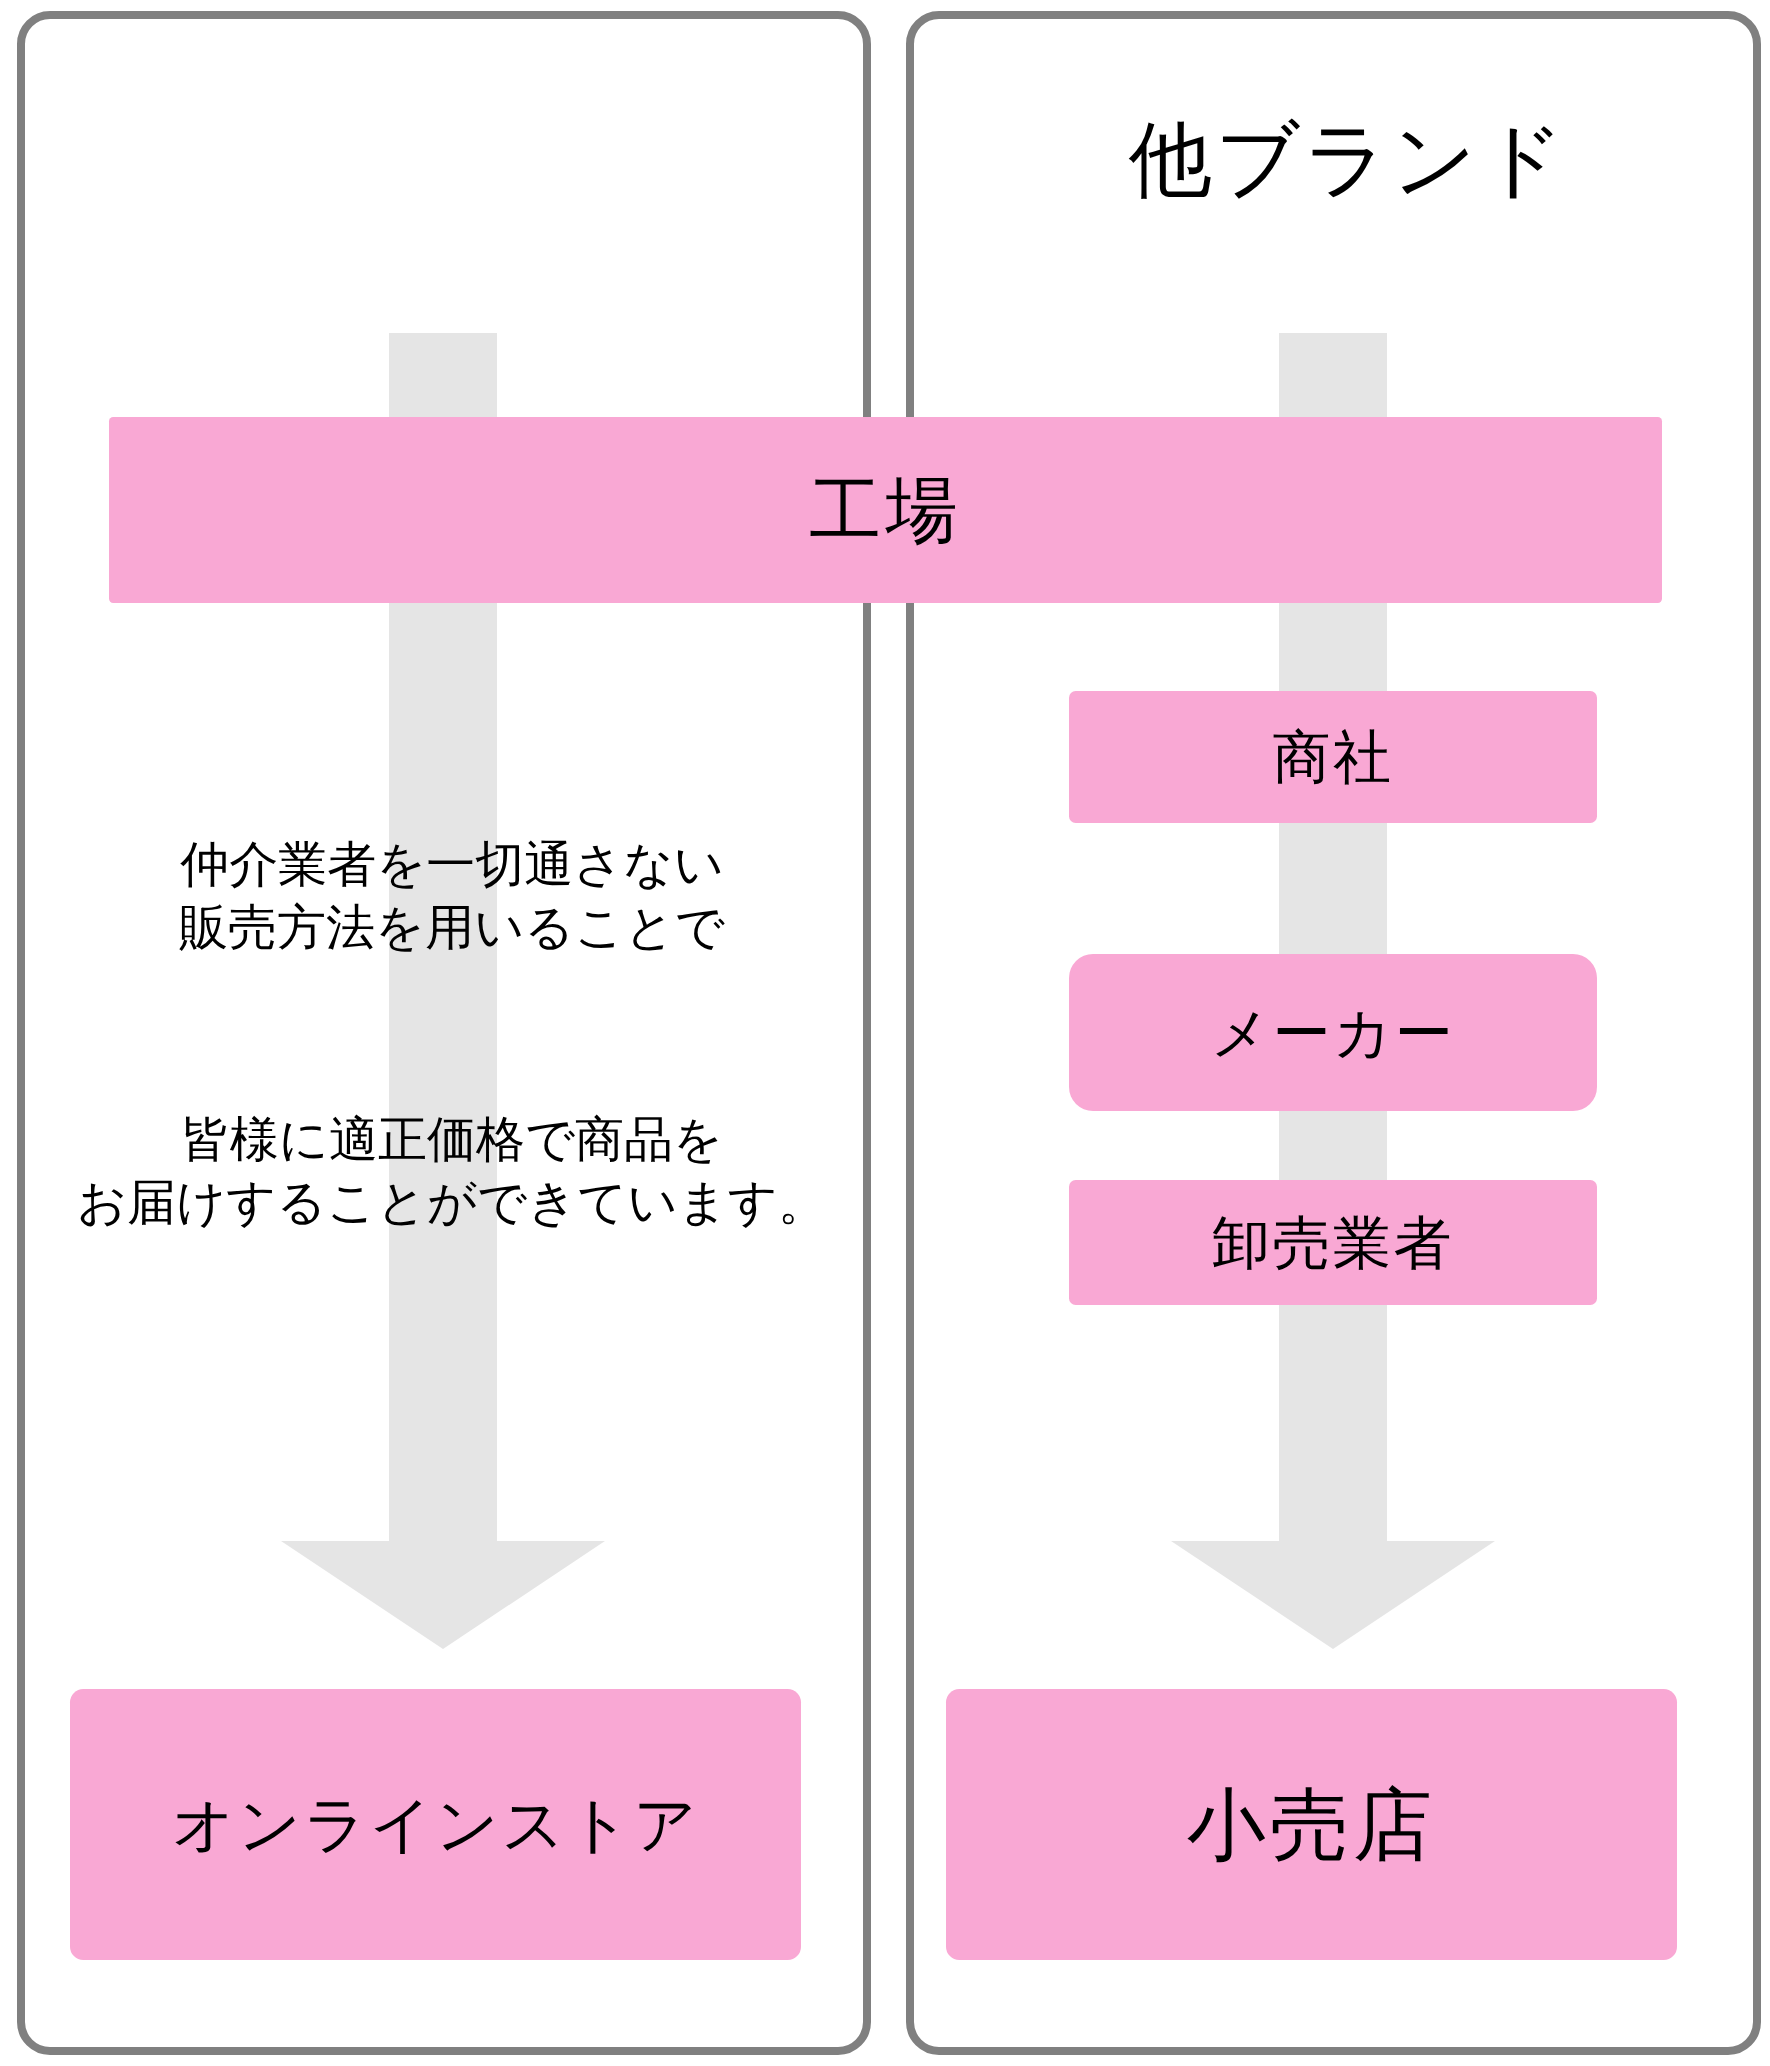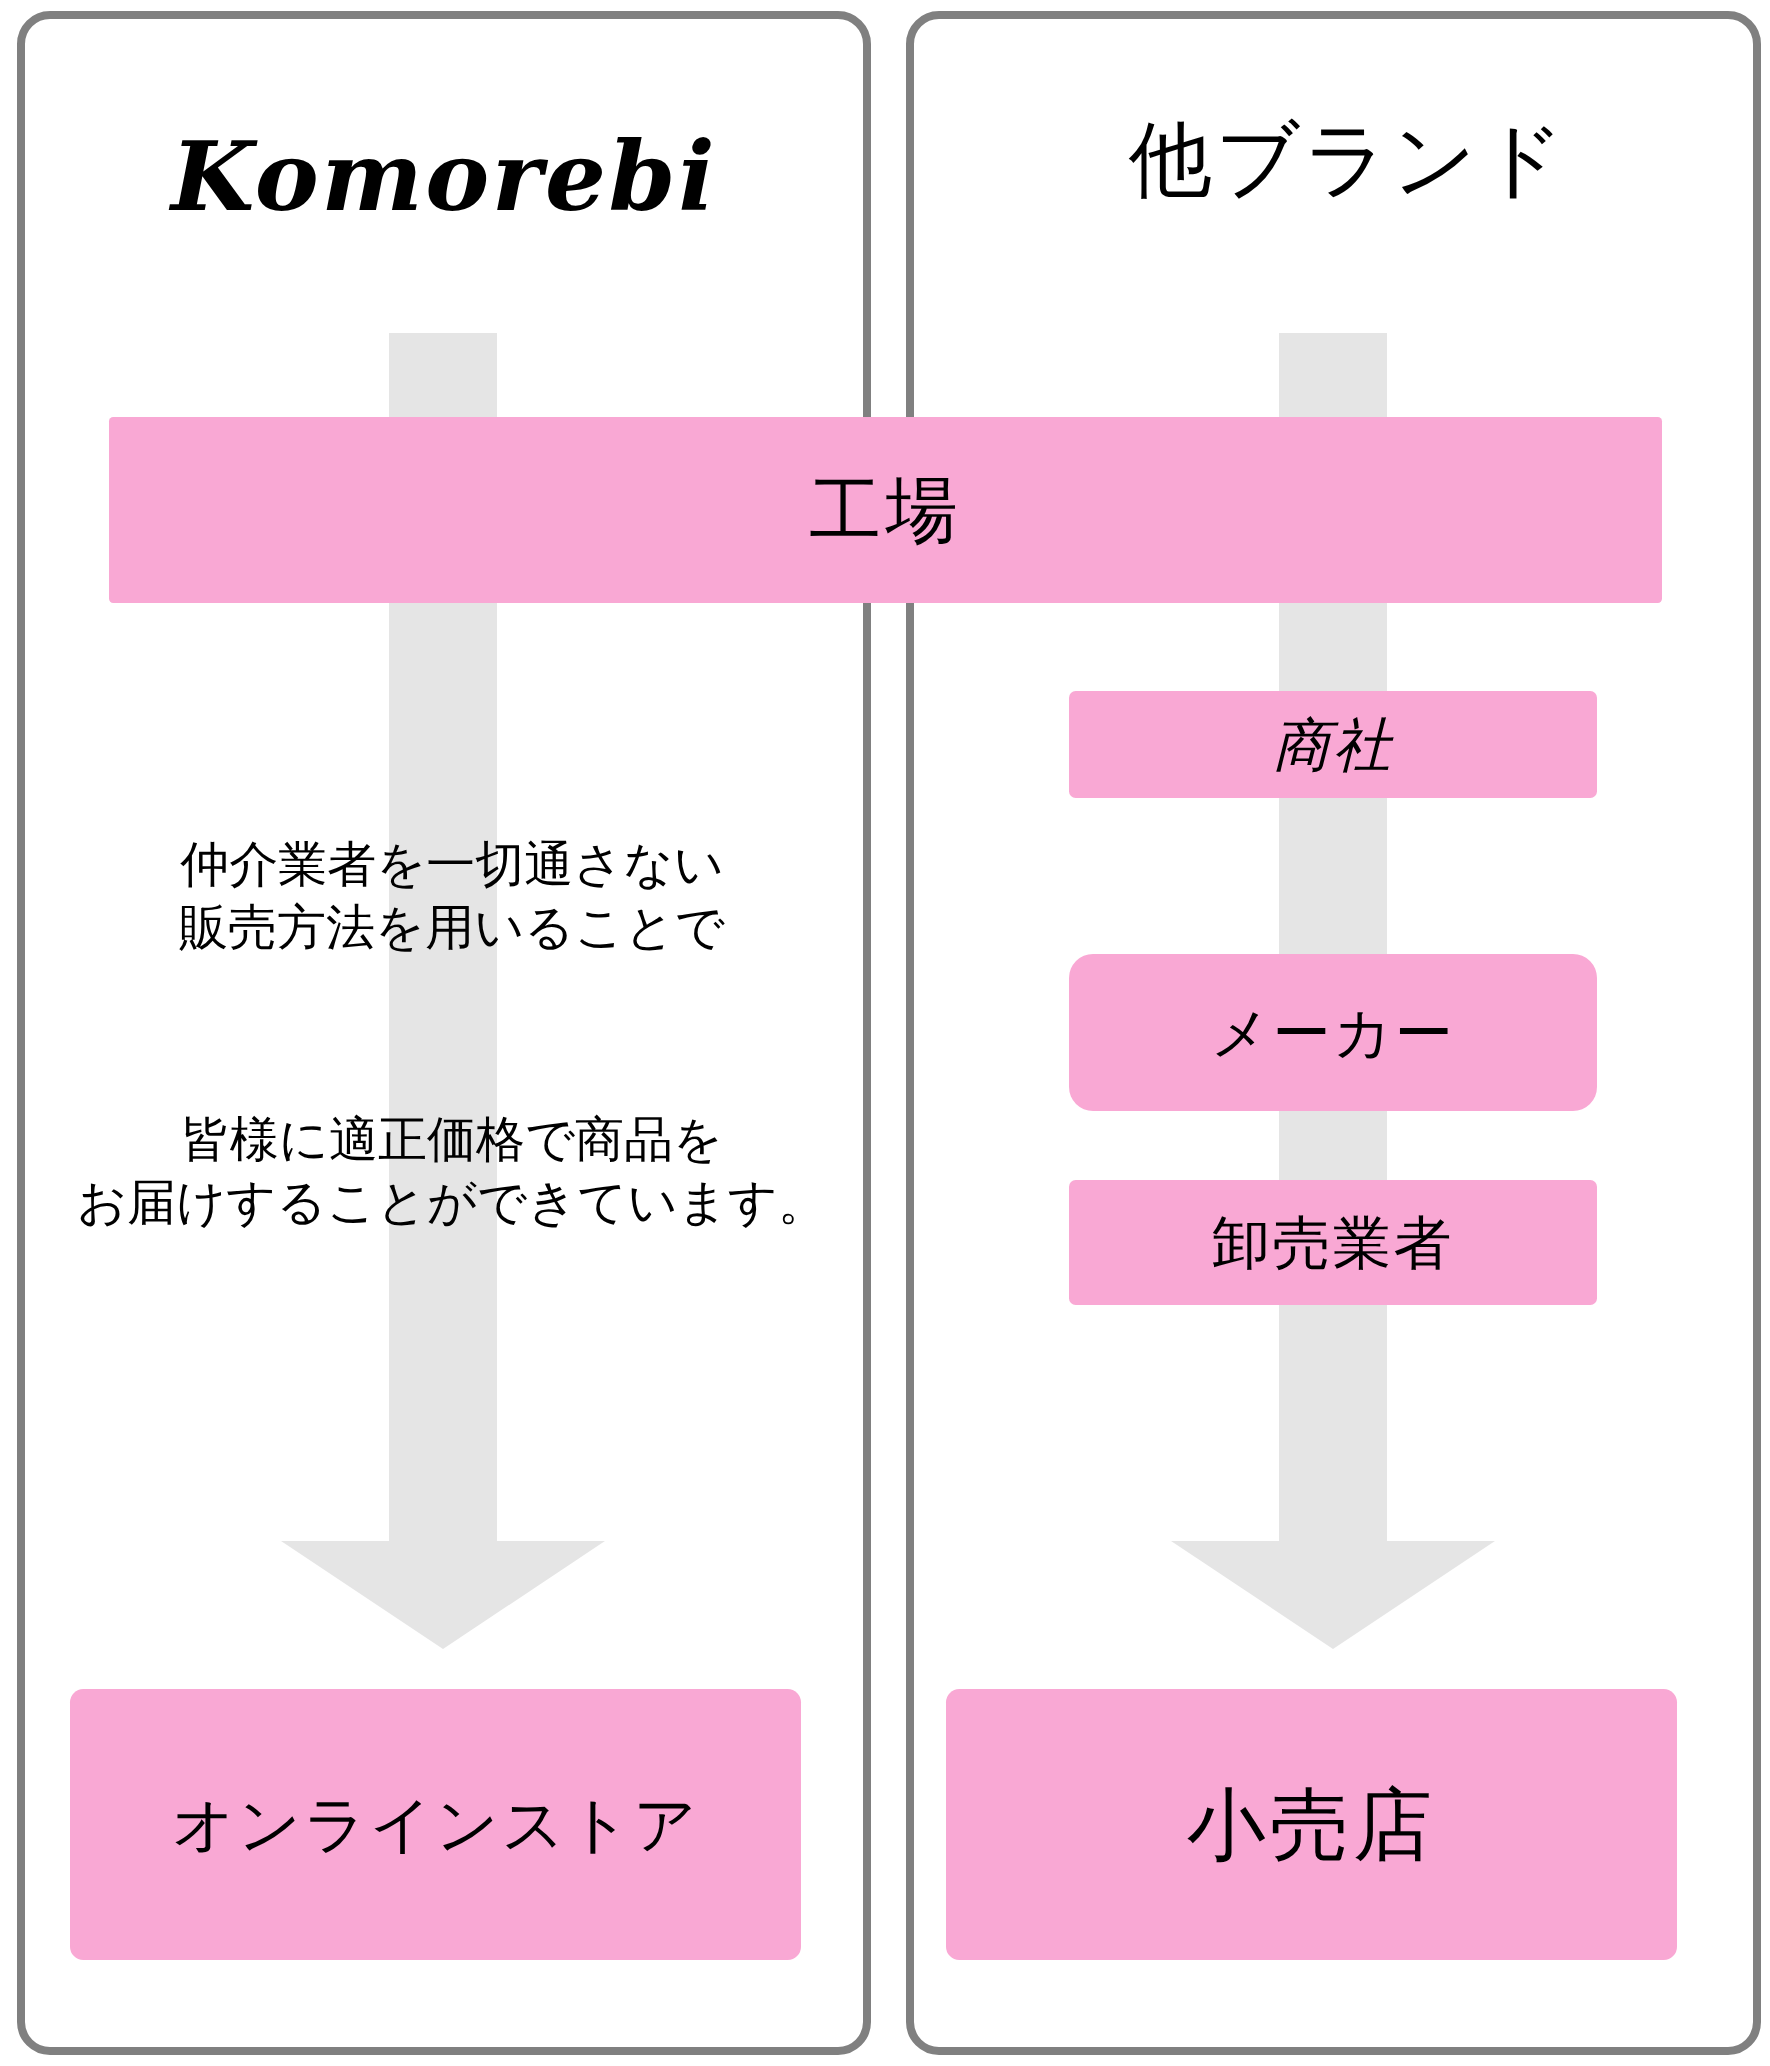--- a/index.html
+++ b/index.html
@@ -100,21 +100,21 @@
     letter-spacing: 4.2px;
   }
 
   .node--mid {
     left: 1069px;
     width: 528px;
     border-radius: 6.7px;
     font-size: 58px;
     letter-spacing: 2.5px;
   }
-  .node--trading   { top: 691px; height: 107px; font-style: italic; }
+  .node--trading   { top: 691px; height: 132px; }
   .node--maker     { top: 954px; height: 157px; border-radius: 24px; }
   .node--wholesale { top: 1180px; height: 125px; }
 
   .node--terminal {
     width: 731px;
     height: 271px;
     border-radius: 13.3px;
     top: 1689px;
   }
   .node--store  { left: 70px;  font-size: 62px; letter-spacing: 2.5px; }
@@ -142,21 +142,20 @@
 
   <div class="panel panel--left"></div>
 
   <div class="panel panel--right"></div>
 
   <div class="arrow-shaft arrow-shaft--left"></div>
   <div class="arrow-head  arrow-head--left"></div>
   <div class="arrow-shaft arrow-shaft--right"></div>
   <div class="arrow-head  arrow-head--right"></div>
 
-  <div class="panel-title panel-title--brand">Komorebi</div>
 
   <div class="panel-title panel-title--other">他ブランド</div>
 
   <div class="node node--factory">工場</div>
 
   <div class="note note--one">仲介業者を一切通さない
 販売方法を用いることで</div>
 
   <div class="note note--two">皆様に適正価格で商品を
 お届けすることができています。</div>

